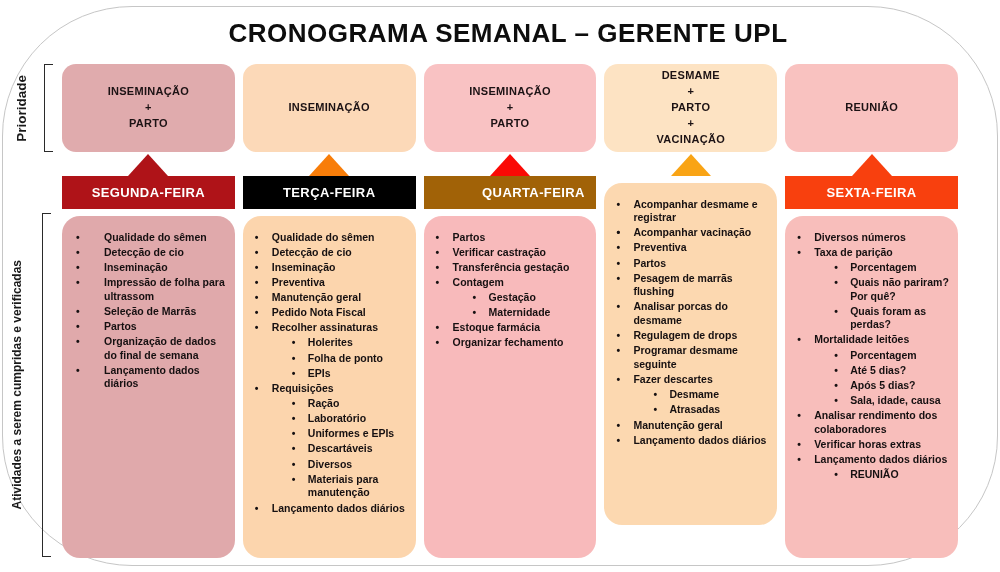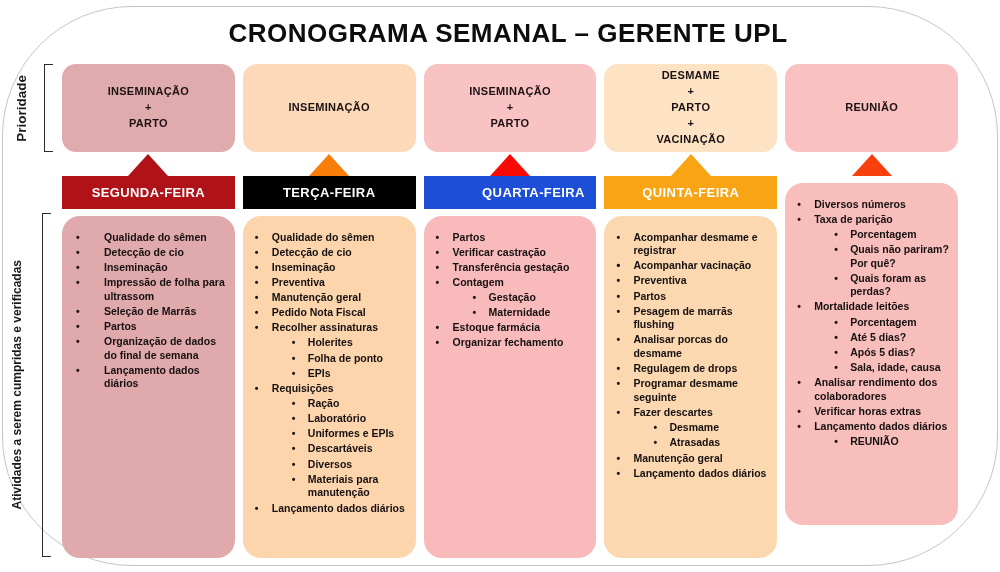--- a/index.html
+++ b/index.html
@@ -140,21 +140,21 @@
 
   <div class="col c2">
     <div class="priority-box" style="background: rgb(249, 194, 195);">
           <div class="pline">INSEMINAÇÃO</div>
           <div class="pline">+</div>
           <div class="pline">PARTO</div>
         </div>
     <div class="arrow-wrap">
       <div class="arrow-tri" style="border-bottom-color: rgb(250, 10, 5);"></div>
     </div>
-    <div class="day-band" style="background: #1d4ed8; padding-left: 47px;">QUARTA-FEIRA</div>
+    <div class="day-band" style="background: #a16207; padding-left: 47px;">QUARTA-FEIRA</div>
     <div class="activities-box" style="background: rgb(248, 186, 187);">
           <div class="item lvl1"><span class="bullet">•</span><span class="txt">Partos</span></div>
           <div class="item lvl1"><span class="bullet">•</span><span class="txt">Verificar castração</span></div>
           <div class="item lvl1"><span class="bullet">•</span><span class="txt">Transferência gestação</span></div>
           <div class="item lvl1"><span class="bullet">•</span><span class="txt">Contagem</span></div>
           <div class="item lvl2"><span class="bullet">•</span><span class="txt">Gestação</span></div>
           <div class="item lvl2"><span class="bullet">•</span><span class="txt">Maternidade</span></div>
           <div class="item lvl1"><span class="bullet">•</span><span class="txt">Estoque farmácia</span></div>
           <div class="item lvl1"><span class="bullet">•</span><span class="txt">Organizar fechamento</span></div>
         </div>
@@ -164,21 +164,20 @@
     <div class="priority-box" style="background: rgb(253, 227, 195);">
           <div class="pline">DESMAME</div>
           <div class="pline">+</div>
           <div class="pline">PARTO</div>
           <div class="pline">+</div>
           <div class="pline">VACINAÇÃO</div>
         </div>
     <div class="arrow-wrap">
       <div class="arrow-tri" style="border-bottom-color: rgb(249, 164, 21);"></div>
     </div>
-    <div class="day-band" style="background: rgb(249, 164, 21);">QUINTA-FEIRA</div>
     <div class="activities-box" style="background: rgb(252, 216, 176);">
           <div class="item lvl1"><span class="bullet">•</span><span class="txt">Acompanhar desmame e registrar</span></div>
           <div class="item lvl1"><span class="bullet">•</span></div>
           <div class="item lvl1"><span class="bullet">•</span><span class="txt">Acompanhar vacinação</span></div>
           <div class="item lvl1"><span class="bullet">•</span><span class="txt">Preventiva</span></div>
           <div class="item lvl1"><span class="bullet">•</span><span class="txt">Partos</span></div>
           <div class="item lvl1"><span class="bullet">•</span><span class="txt">Pesagem de marrãs flushing</span></div>
           <div class="item lvl1"><span class="bullet">•</span><span class="txt">Analisar porcas do desmame</span></div>
           <div class="item lvl1"><span class="bullet">•</span><span class="txt">Regulagem de drops</span></div>
           <div class="item lvl1"><span class="bullet">•</span><span class="txt">Programar desmame seguinte</span></div>
@@ -190,20 +189,21 @@
         </div>
   </div>
 
   <div class="col c4">
     <div class="priority-box" style="background: rgb(249, 194, 192);">
           <div class="pline">REUNIÃO</div>
         </div>
     <div class="arrow-wrap">
       <div class="arrow-tri" style="border-bottom-color: rgb(248, 64, 14);"></div>
     </div>
+    <div class="day-band" style="background: rgb(248, 64, 14);">SEXTA-FEIRA</div>
     <div class="activities-box" style="background: rgb(248, 190, 187);">
           <div class="item lvl1"><span class="bullet">•</span><span class="txt">Diversos números</span></div>
           <div class="item lvl1"><span class="bullet">•</span><span class="txt">Taxa de parição</span></div>
           <div class="item lvl2"><span class="bullet">•</span><span class="txt">Porcentagem</span></div>
           <div class="item lvl2"><span class="bullet">•</span><span class="txt">Quais não pariram? Por quê?</span></div>
           <div class="item lvl2"><span class="bullet">•</span><span class="txt">Quais foram as perdas?</span></div>
           <div class="item lvl1"><span class="bullet">•</span><span class="txt">Mortalidade leitões</span></div>
           <div class="item lvl2"><span class="bullet">•</span><span class="txt">Porcentagem</span></div>
           <div class="item lvl2"><span class="bullet">•</span><span class="txt">Até 5 dias?</span></div>
           <div class="item lvl2"><span class="bullet">•</span><span class="txt">Após 5 dias?</span></div>

